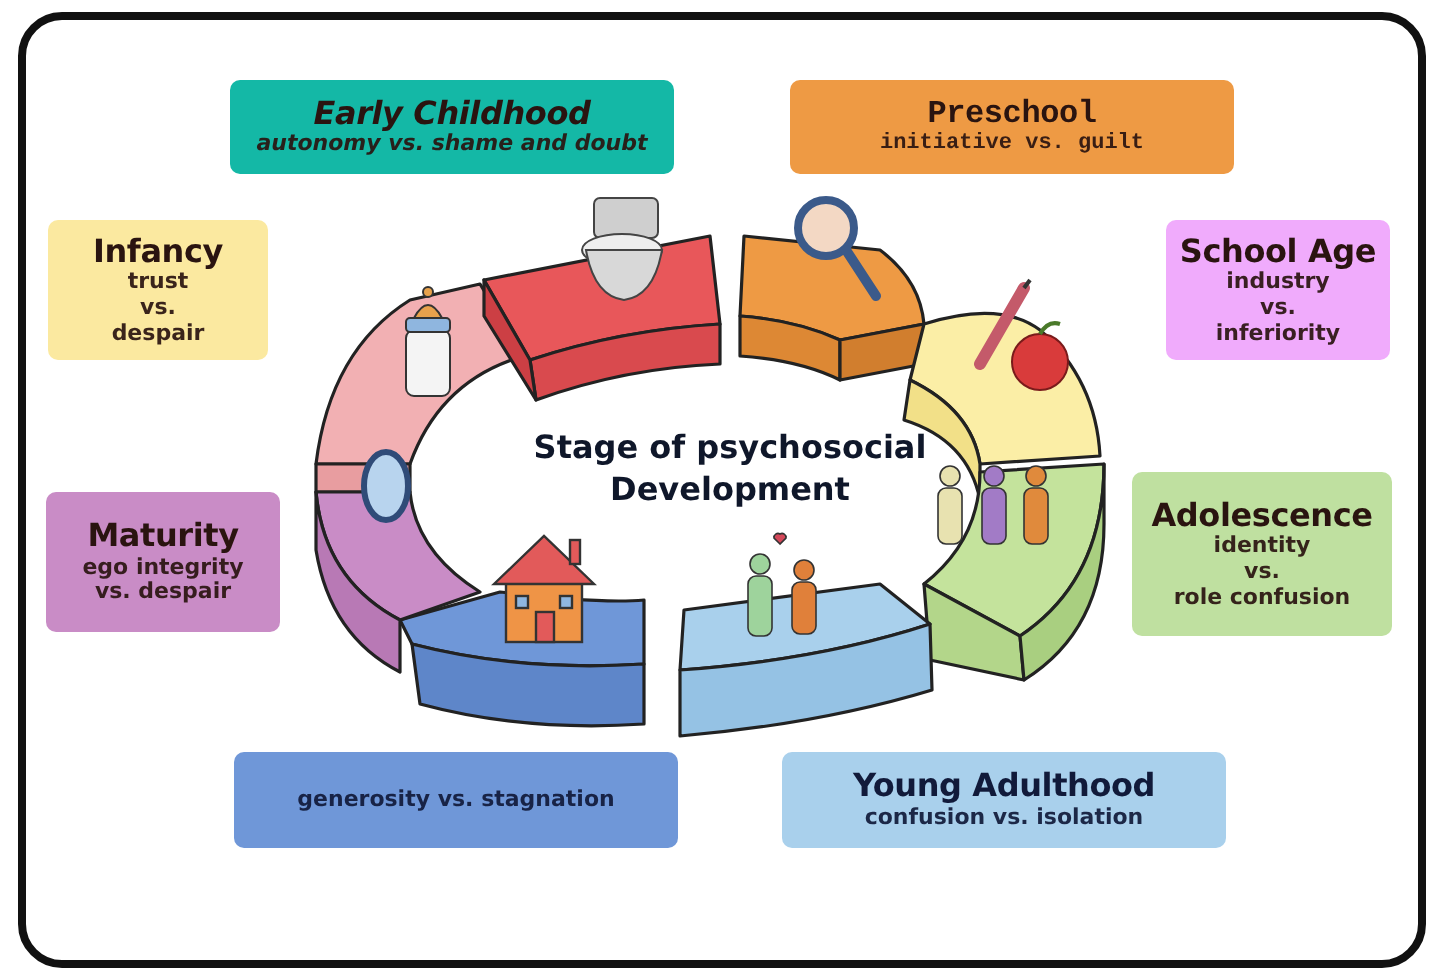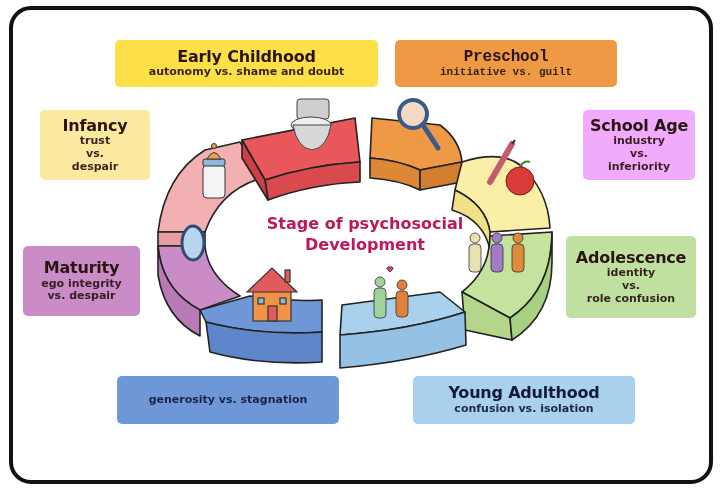--- a/index.html
+++ b/index.html
@@ -2,21 +2,21 @@
 <html><head>
 <meta charset="utf-8">
 <style>
   html,body{margin:0;padding:0;background:#ffffff;}
   body{width:720px;height:489px;position:relative;overflow:hidden;font-family:"DejaVu Sans","Liberation Sans",sans-serif;}
   .frame{position:absolute;left:9px;top:6px;width:696px;height:470px;border:4px solid #111;border-radius:22px;background:#fff;}
   .label{position:absolute;border-radius:5px;text-align:center;color:#2a1410;box-sizing:border-box;display:flex;flex-direction:column;justify-content:center;align-items:center;line-height:1.15;}
   .label .t{font-weight:bold;font-size:16px;letter-spacing:-0.2px;}
   .label .s{font-size:11px;font-weight:bold;opacity:.92;}
   .label.tall .s{font-size:11px;}
-  .center{position:absolute;left:240px;top:214px;width:250px;text-align:center;font-weight:bold;font-size:16px;line-height:1.3;color:#be185d;}
+  .center{position:absolute;left:240px;top:214px;width:250px;text-align:center;font-weight:bold;font-size:16px;line-height:1.3;color:#0f172a;}
   svg.wheel{position:absolute;left:0;top:0;}
 </style>
 </head>
 <body>
 
 <div class="frame"></div>
 
 <svg class="wheel" width="720" height="489" viewBox="0 0 720 489">
   <g stroke="#222" stroke-width="1.6" stroke-linejoin="round">
 
@@ -108,29 +108,29 @@
     <rect x="285" y="270" width="5" height="12" fill="#e25a5a"></rect>
     <rect x="268" y="306" width="9" height="15" fill="#e25a5a"></rect>
     <rect x="258" y="298" width="6" height="6" fill="#8fb6df"></rect>
     <rect x="280" y="298" width="6" height="6" fill="#8fb6df"></rect>
   </g>
   <g>
     <ellipse cx="193" cy="243" rx="11" ry="17" fill="#b8d4ee" stroke="#2f4b78" stroke-width="3"></ellipse>
   </g>
 </svg>
 
-<div class="label" style="left:115px;top:40px;width:263px;height:47px;background:#fde047;">
+<div class="label" style="left:115px;top:40px;width:222px;height:47px;background:#14b8a6;font-style:italic;">
   <span class="t">Early Childhood</span>
   <span class="s">autonomy vs. shame and doubt</span>
 </div>
 <div class="label" style="left:395px;top:40px;width:222px;height:47px;background:#ee9a44;font-family:Liberation Mono, monospace;">
   <span class="t">Preschool</span>
   <span class="s">initiative vs. guilt</span>
 </div>
-<div class="label tall" style="left:24px;top:110px;width:110px;height:70px;background:#fbe9a0;margin-left:16px;">
+<div class="label tall" style="left:24px;top:110px;width:110px;height:70px;background:#fbe9a0;">
   <span class="t">Infancy</span>
   <span class="s">trust</span>
   <span class="s">vs.</span>
   <span class="s">despair</span>
 </div>
 <div class="label tall" style="left:583px;top:110px;width:112px;height:70px;background:#f0abfc;">
   <span class="t">School Age</span>
   <span class="s">industry</span>
   <span class="s">vs.</span>
   <span class="s">inferiority</span>
@@ -142,21 +142,21 @@
 </div>
 <div class="label tall" style="left:566px;top:236px;width:130px;height:82px;background:#bfe0a0;">
   <span class="t">Adolescence</span>
   <span class="s">identity</span>
   <span class="s">vs.</span>
   <span class="s">role confusion</span>
 </div>
 <div class="label" style="left:117px;top:376px;width:222px;height:48px;background:#6f97d8;color:#111a3a;">
   <span class="s">generosity vs. stagnation</span>
 </div>
-<div class="label" style="left:391px;top:376px;width:222px;height:48px;background:#a9d0ec;color:#111a3a;margin-left:22px;">
+<div class="label" style="left:391px;top:376px;width:222px;height:48px;background:#a9d0ec;color:#111a3a;">
   <span class="t">Young Adulthood</span>
   <span class="s">confusion vs. isolation</span>
 </div>
 
 <div class="center">
   <div>Stage of psychosocial</div>
   <div>Development</div>
 </div>
 
 </body></html>

